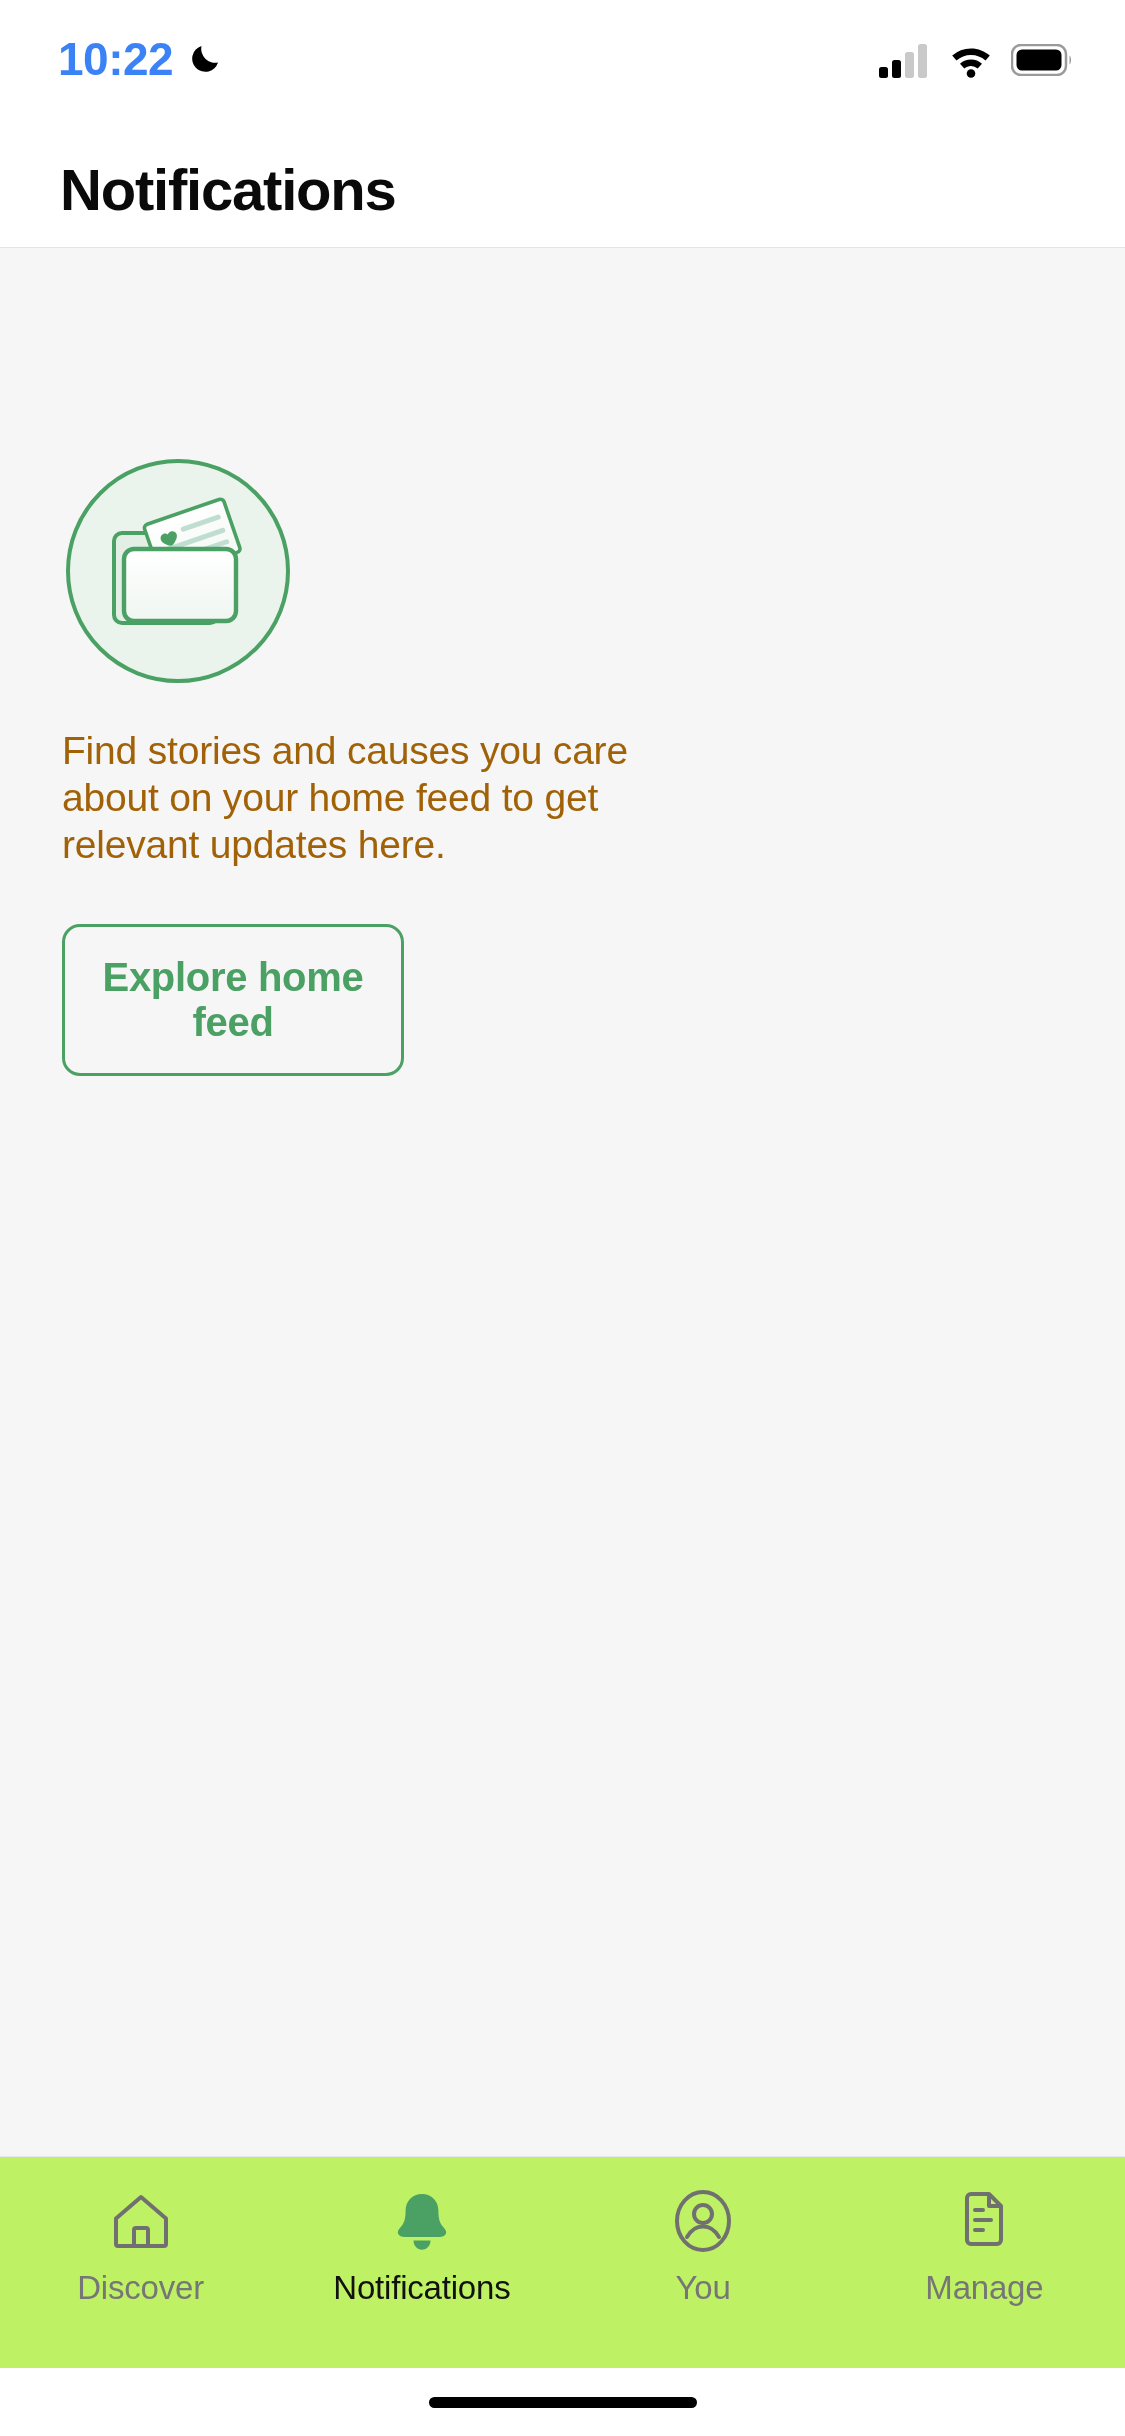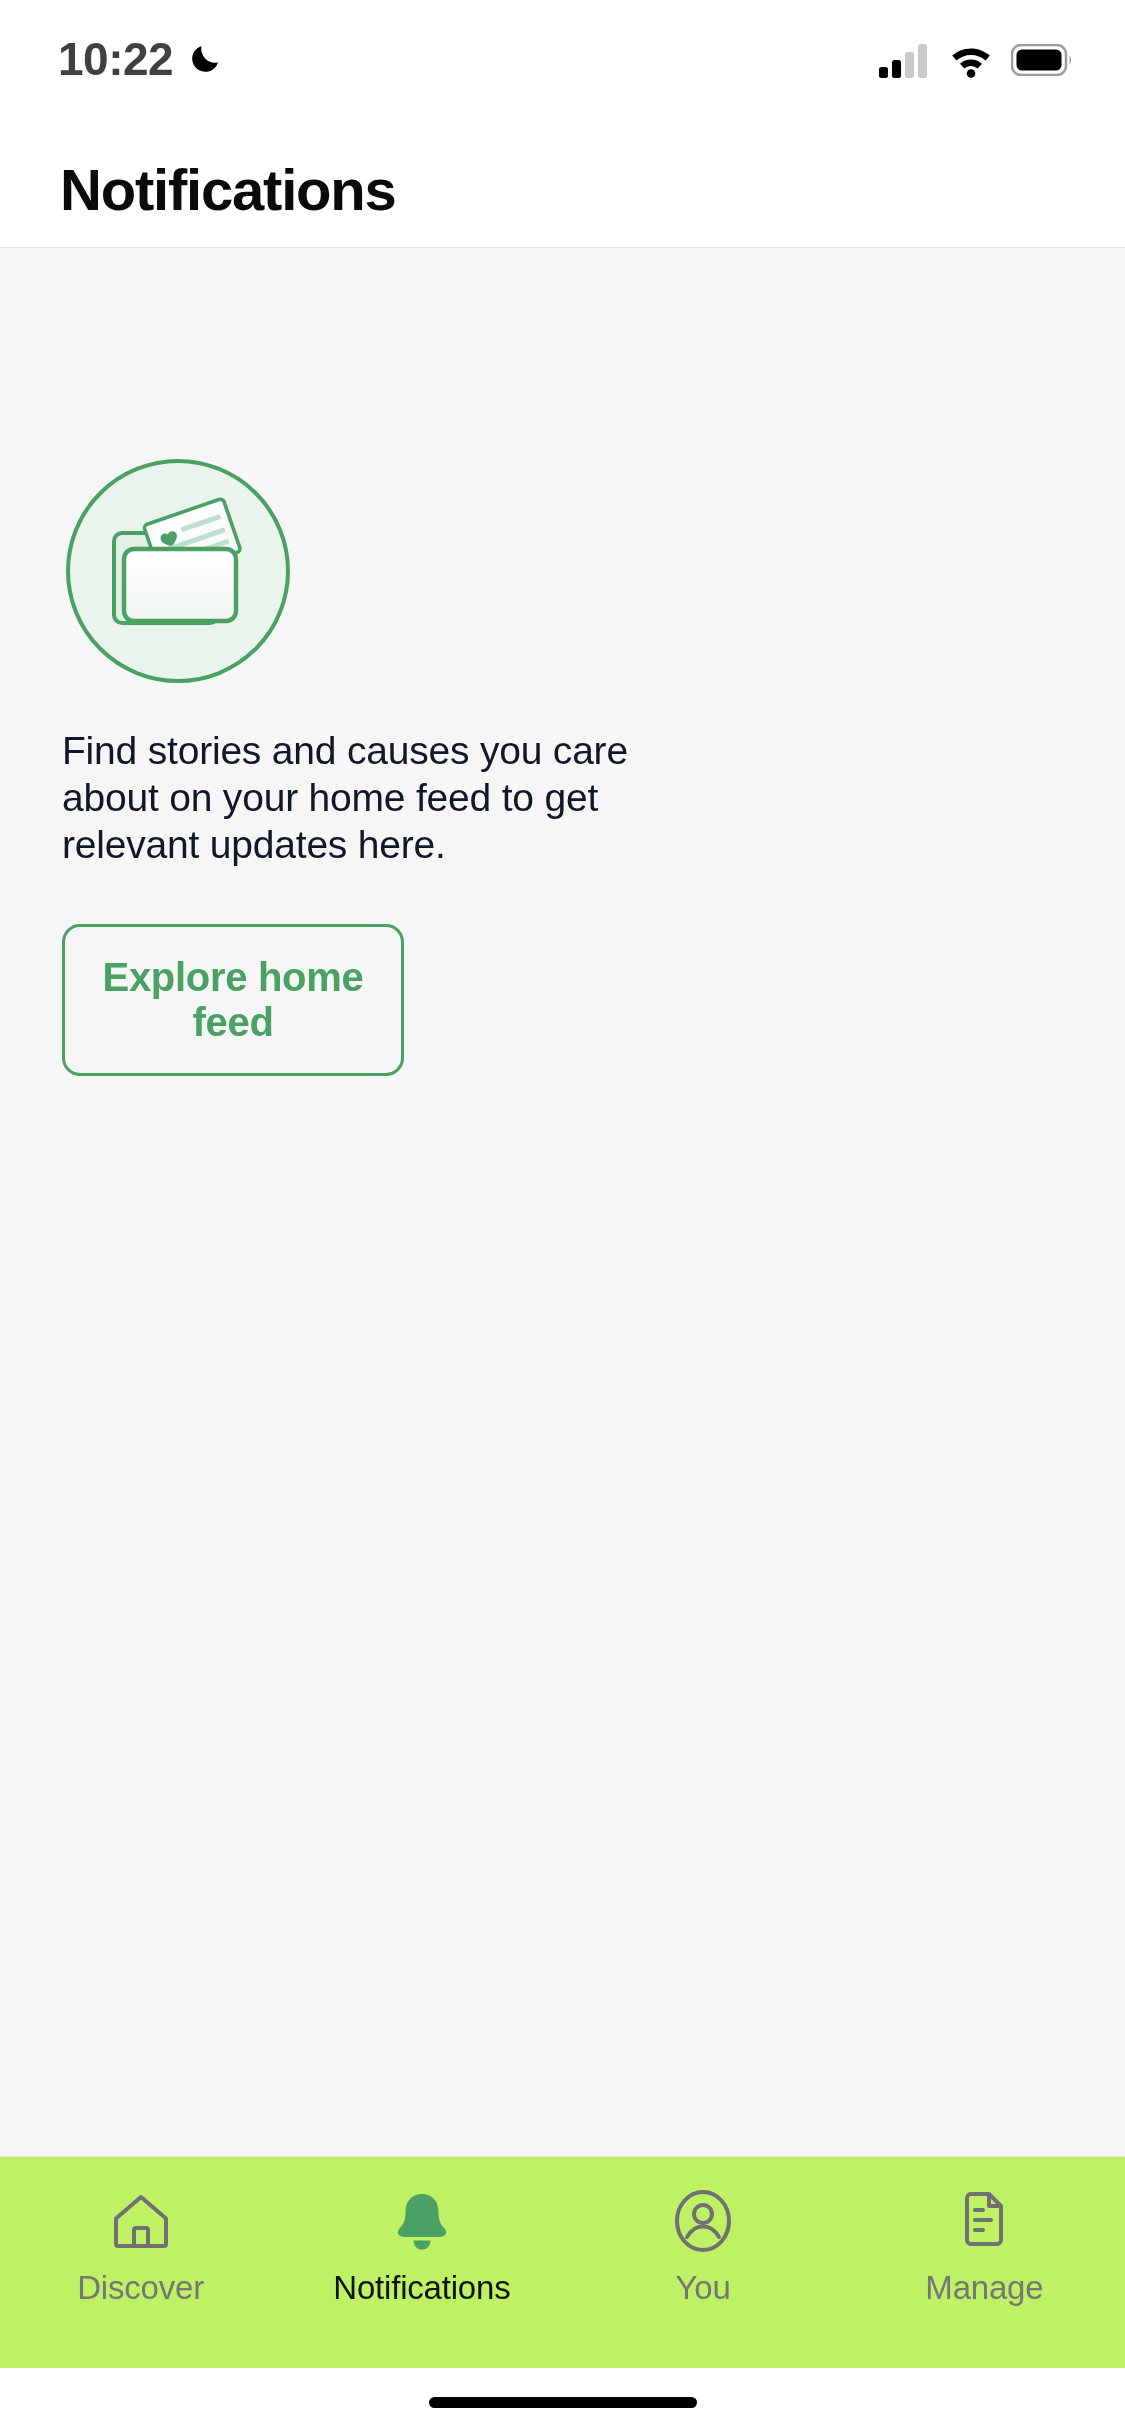--- a/index.html
+++ b/index.html
@@ -33,21 +33,21 @@
     left: 58px;
     top: 36px;
     display: flex;
     align-items: center;
     gap: 14px;
   }
   .status-time {
     font-size: 46px;
     font-weight: 700;
     letter-spacing: -0.5px;
-    color: #404040;
+    color: #3b82f6;
     line-height: 1;
   }
   .moon-icon { display: block; }
   .status-right {
     position: absolute;
     right: 52px;
     top: 42px;
     display: flex;
     align-items: center;
     gap: 16px;
@@ -103,21 +103,21 @@
     font-weight: 700;
     letter-spacing: -1.4px;
     line-height: 1.08;
     color: #0a0a0a;
   }
 
   .empty-body {
     margin-top: 41px;
     font-size: 39px;
     line-height: 1.2;
-    color: #0f172a;
+    color: #a16207;
     max-width: 600px;
     letter-spacing: -0.2px;
   }
 
   .cta-button {
     margin-top: 56px;
     display: inline-flex;
     align-items: center;
     justify-content: center;
     width: 342px;

